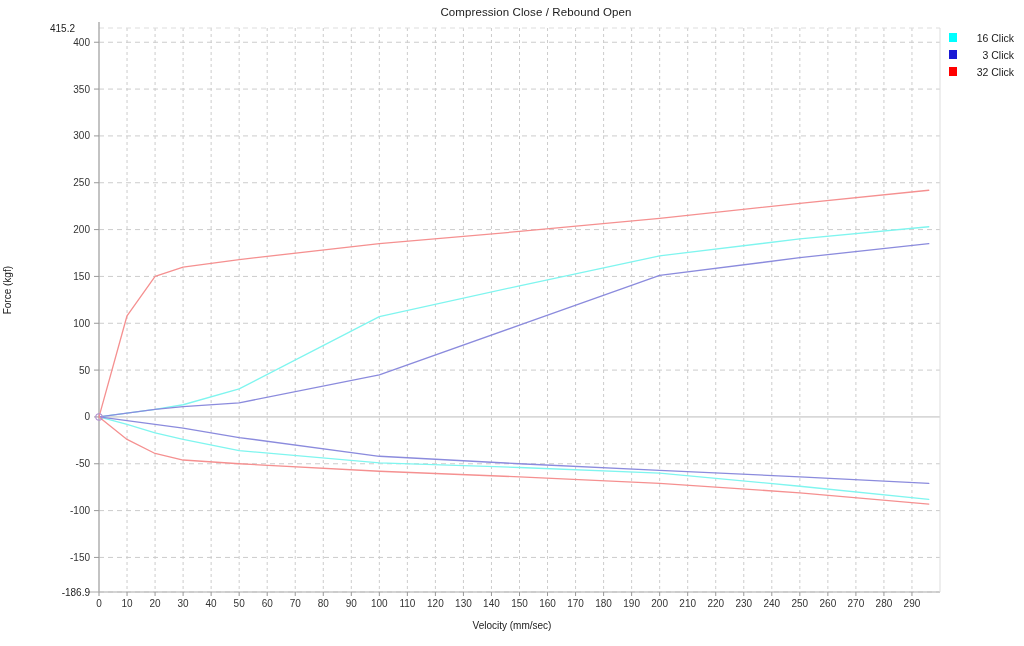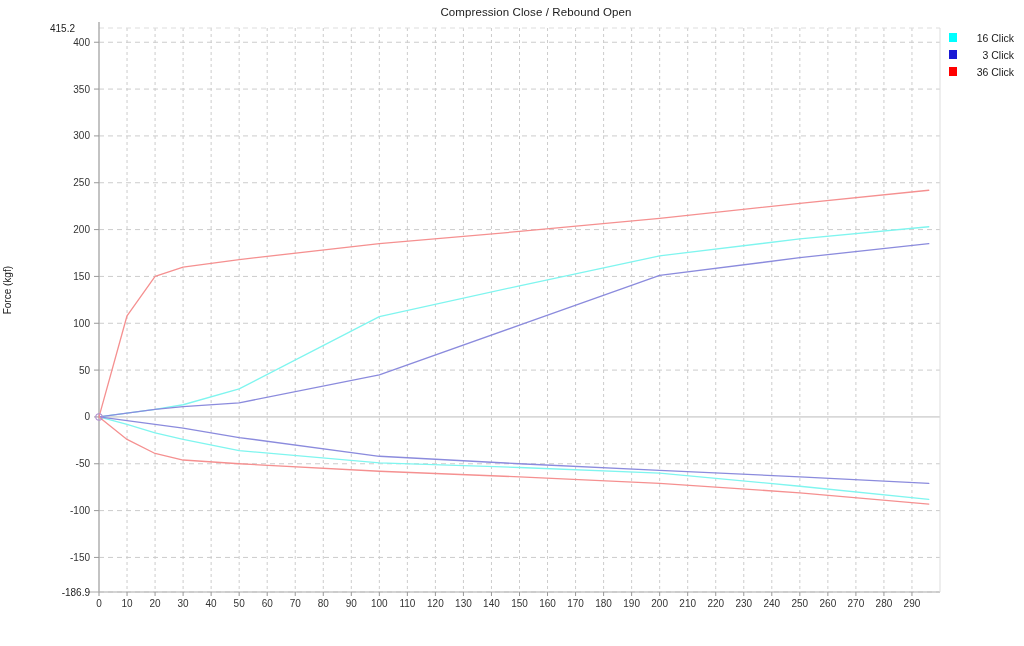--- a/index.html
+++ b/index.html
@@ -180,29 +180,30 @@
       <text x="911.9666666666667" y="607" text-anchor="middle" class="tick-label">290</text>
       <polyline points="99.00,416.93 127.03,413.18 155.07,409.43 183.10,404.75 239.17,388.83 379.33,316.70 519.50,285.79 659.67,255.81 799.83,238.95 928.79,226.77" fill="none" stroke="#7ff5ef" stroke-width="1.3" stroke-linejoin="round" stroke-linecap="round"></polyline>
       <polyline points="99.00,416.93 127.03,424.42 155.07,432.85 183.10,439.41 239.17,450.65 379.33,462.83 519.50,467.51 659.67,473.13 799.83,486.24 928.79,499.36" fill="none" stroke="#7ff5ef" stroke-width="1.3" stroke-linejoin="round" stroke-linecap="round"></polyline>
       <polyline points="99.00,416.93 127.03,413.18 155.07,409.43 183.10,406.62 239.17,402.88 379.33,374.77 519.50,325.13 659.67,275.48 799.83,257.68 928.79,243.63" fill="none" stroke="#8b8bdd" stroke-width="1.3" stroke-linejoin="round" stroke-linecap="round"></polyline>
       <polyline points="99.00,416.93 127.03,420.67 155.07,424.42 183.10,428.17 239.17,437.53 379.33,456.27 519.50,463.76 659.67,470.32 799.83,476.88 928.79,483.43" fill="none" stroke="#8b8bdd" stroke-width="1.3" stroke-linejoin="round" stroke-linecap="round"></polyline>
       <polyline points="99.00,416.93 127.03,315.76 155.07,276.42 183.10,267.05 239.17,259.56 379.33,243.63 519.50,231.46 659.67,218.34 799.83,203.35 928.79,190.24" fill="none" stroke="#f59090" stroke-width="1.3" stroke-linejoin="round" stroke-linecap="round"></polyline>
       <polyline points="99.00,416.93 127.03,439.41 155.07,453.46 183.10,460.02 239.17,463.76 379.33,471.26 519.50,476.88 659.67,483.43 799.83,492.80 928.79,504.04" fill="none" stroke="#f59090" stroke-width="1.3" stroke-linejoin="round" stroke-linecap="round"></polyline>
       <circle cx="99" cy="416.9267563527653" r="3.2" fill="none" stroke="#b08fd0" stroke-width="1.1"></circle>
     </svg>
 
+  <div class="x-axis-title">Velocity (mm/sec)</div>
 
   <div class="legend" id="legend">
       <div class="legend-row">
         <span class="legend-swatch" style="background: rgb(0, 255, 255);"></span>
         <span class="legend-label">16 Click</span>
       </div>
       <div class="legend-row">
         <span class="legend-swatch" style="background: rgb(26, 26, 212);"></span>
         <span class="legend-label">3 Click</span>
       </div>
       <div class="legend-row">
         <span class="legend-swatch" style="background: rgb(255, 0, 0);"></span>
-        <span class="legend-label">36 Click</span>
+        <span class="legend-label">32 Click</span>
       </div>
     </div>
 
 </div>
 
 </body></html>

